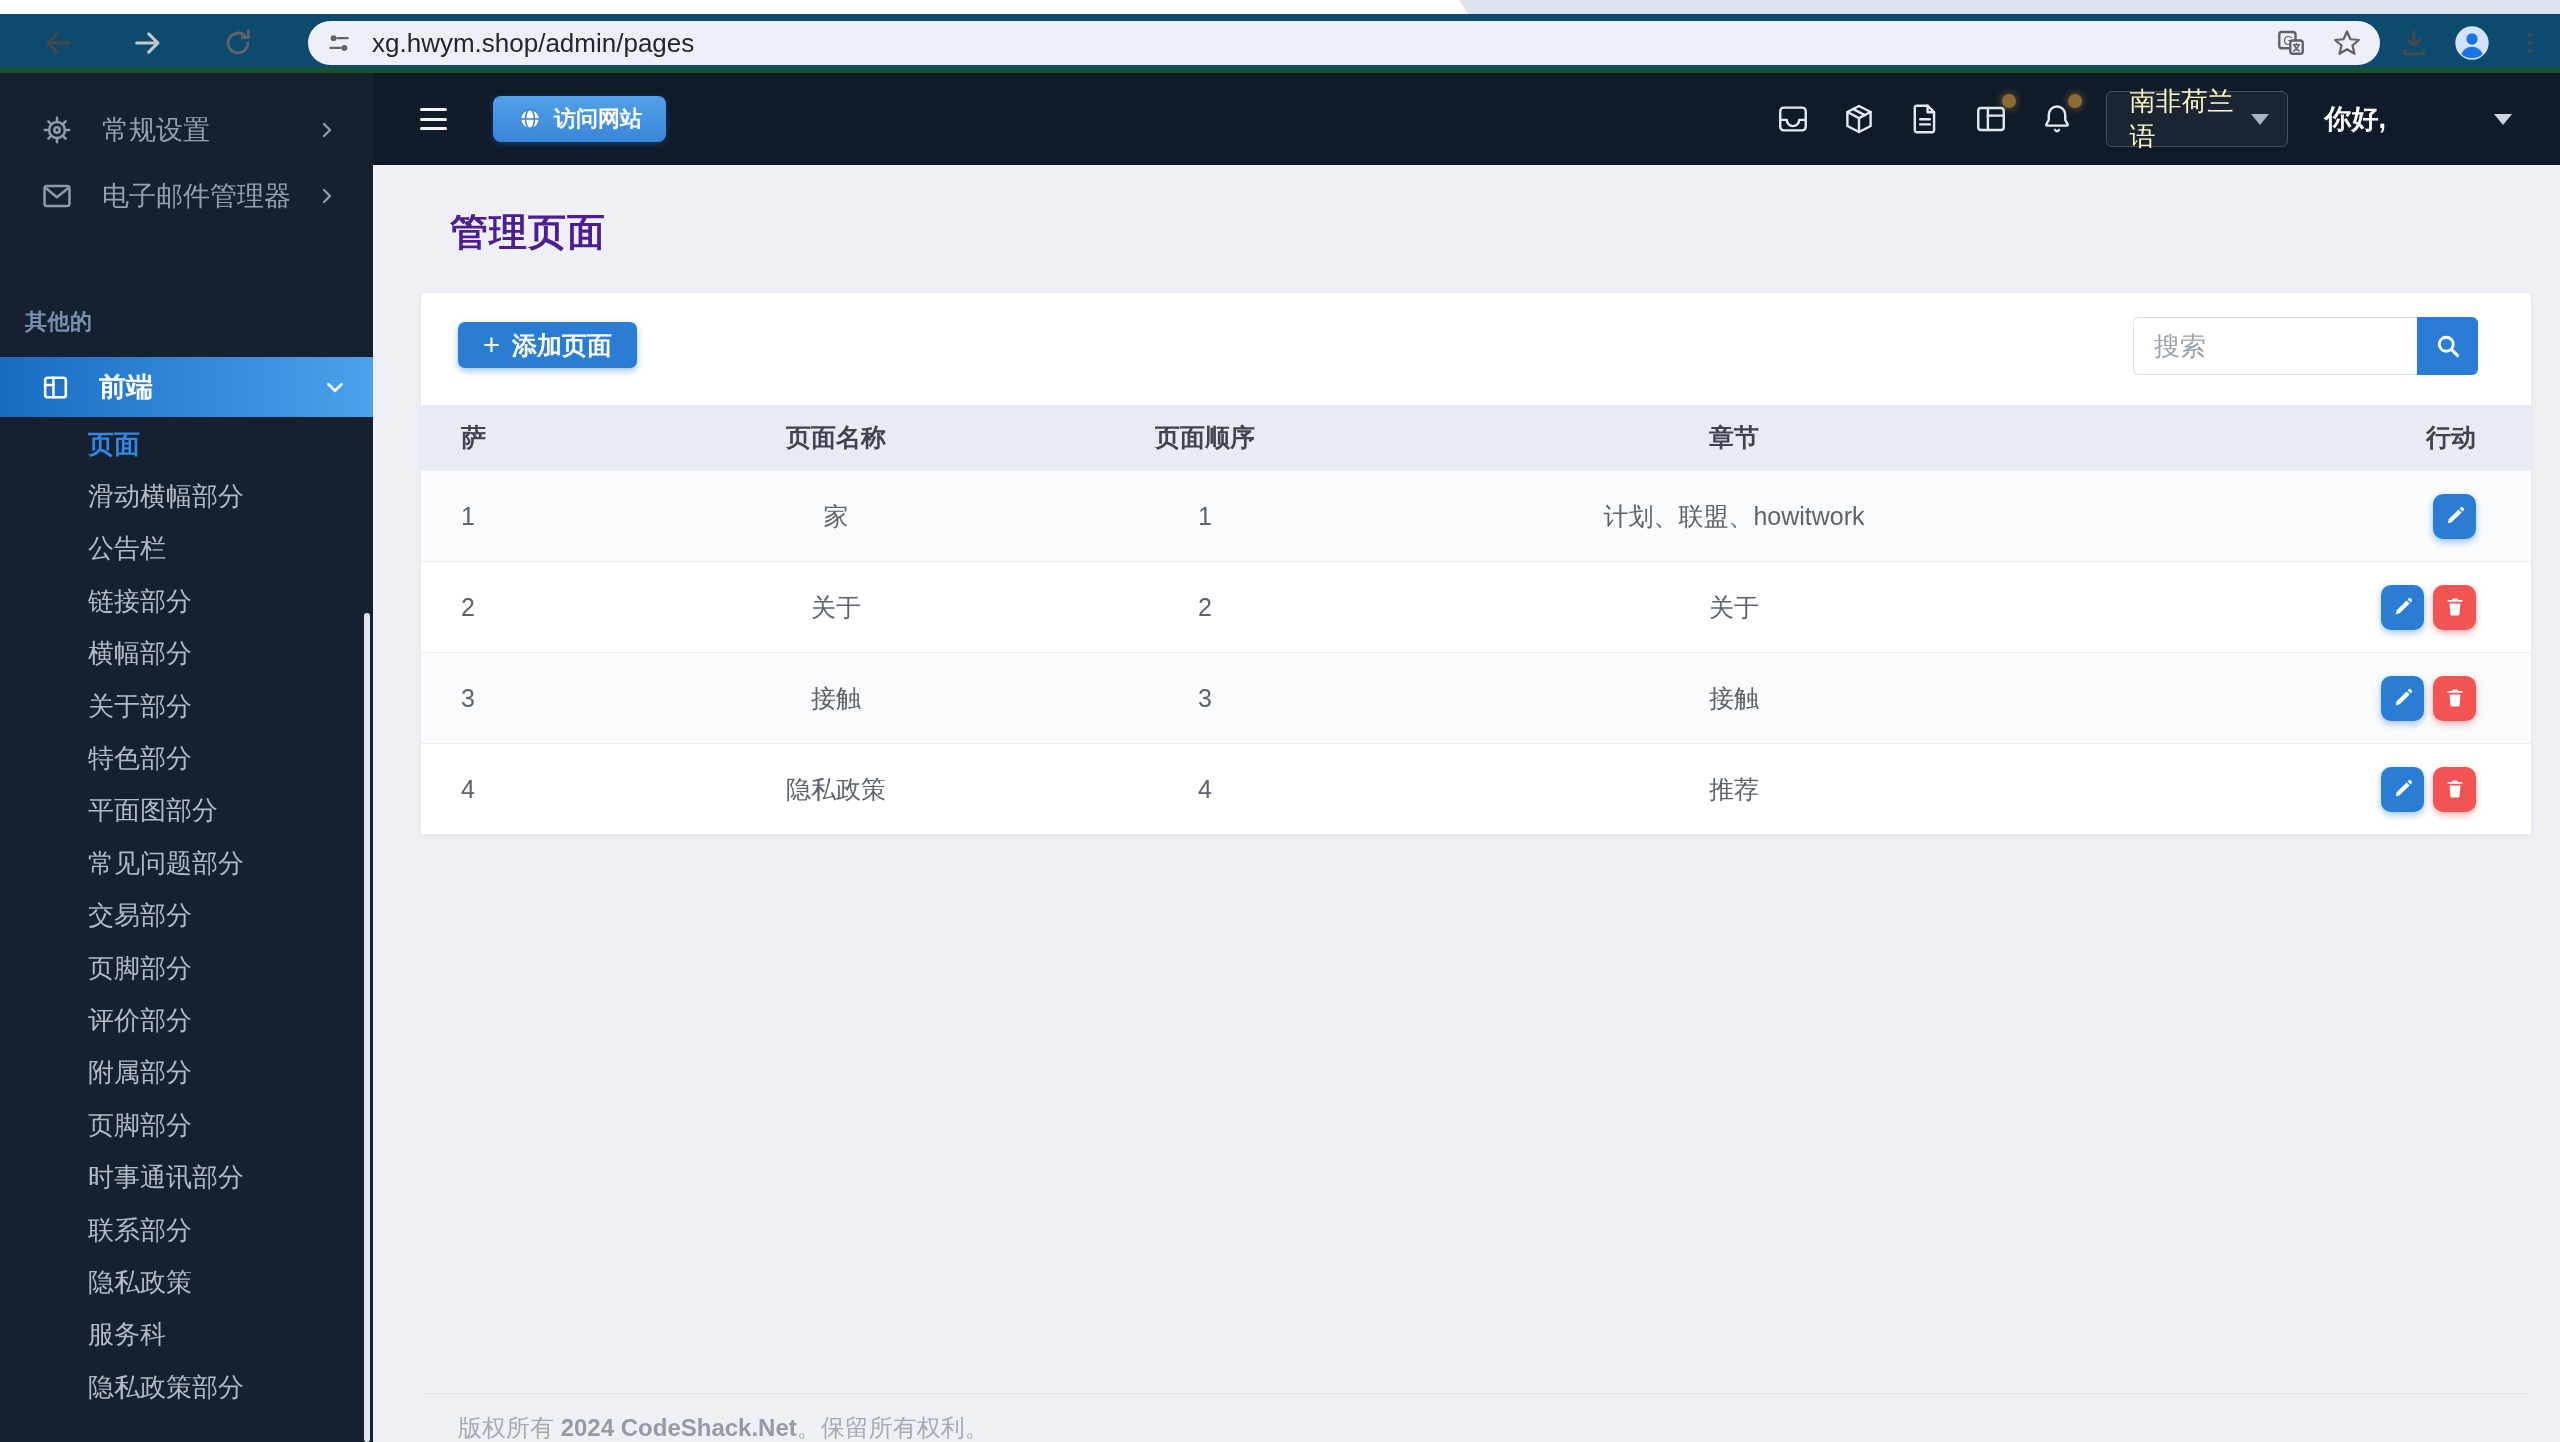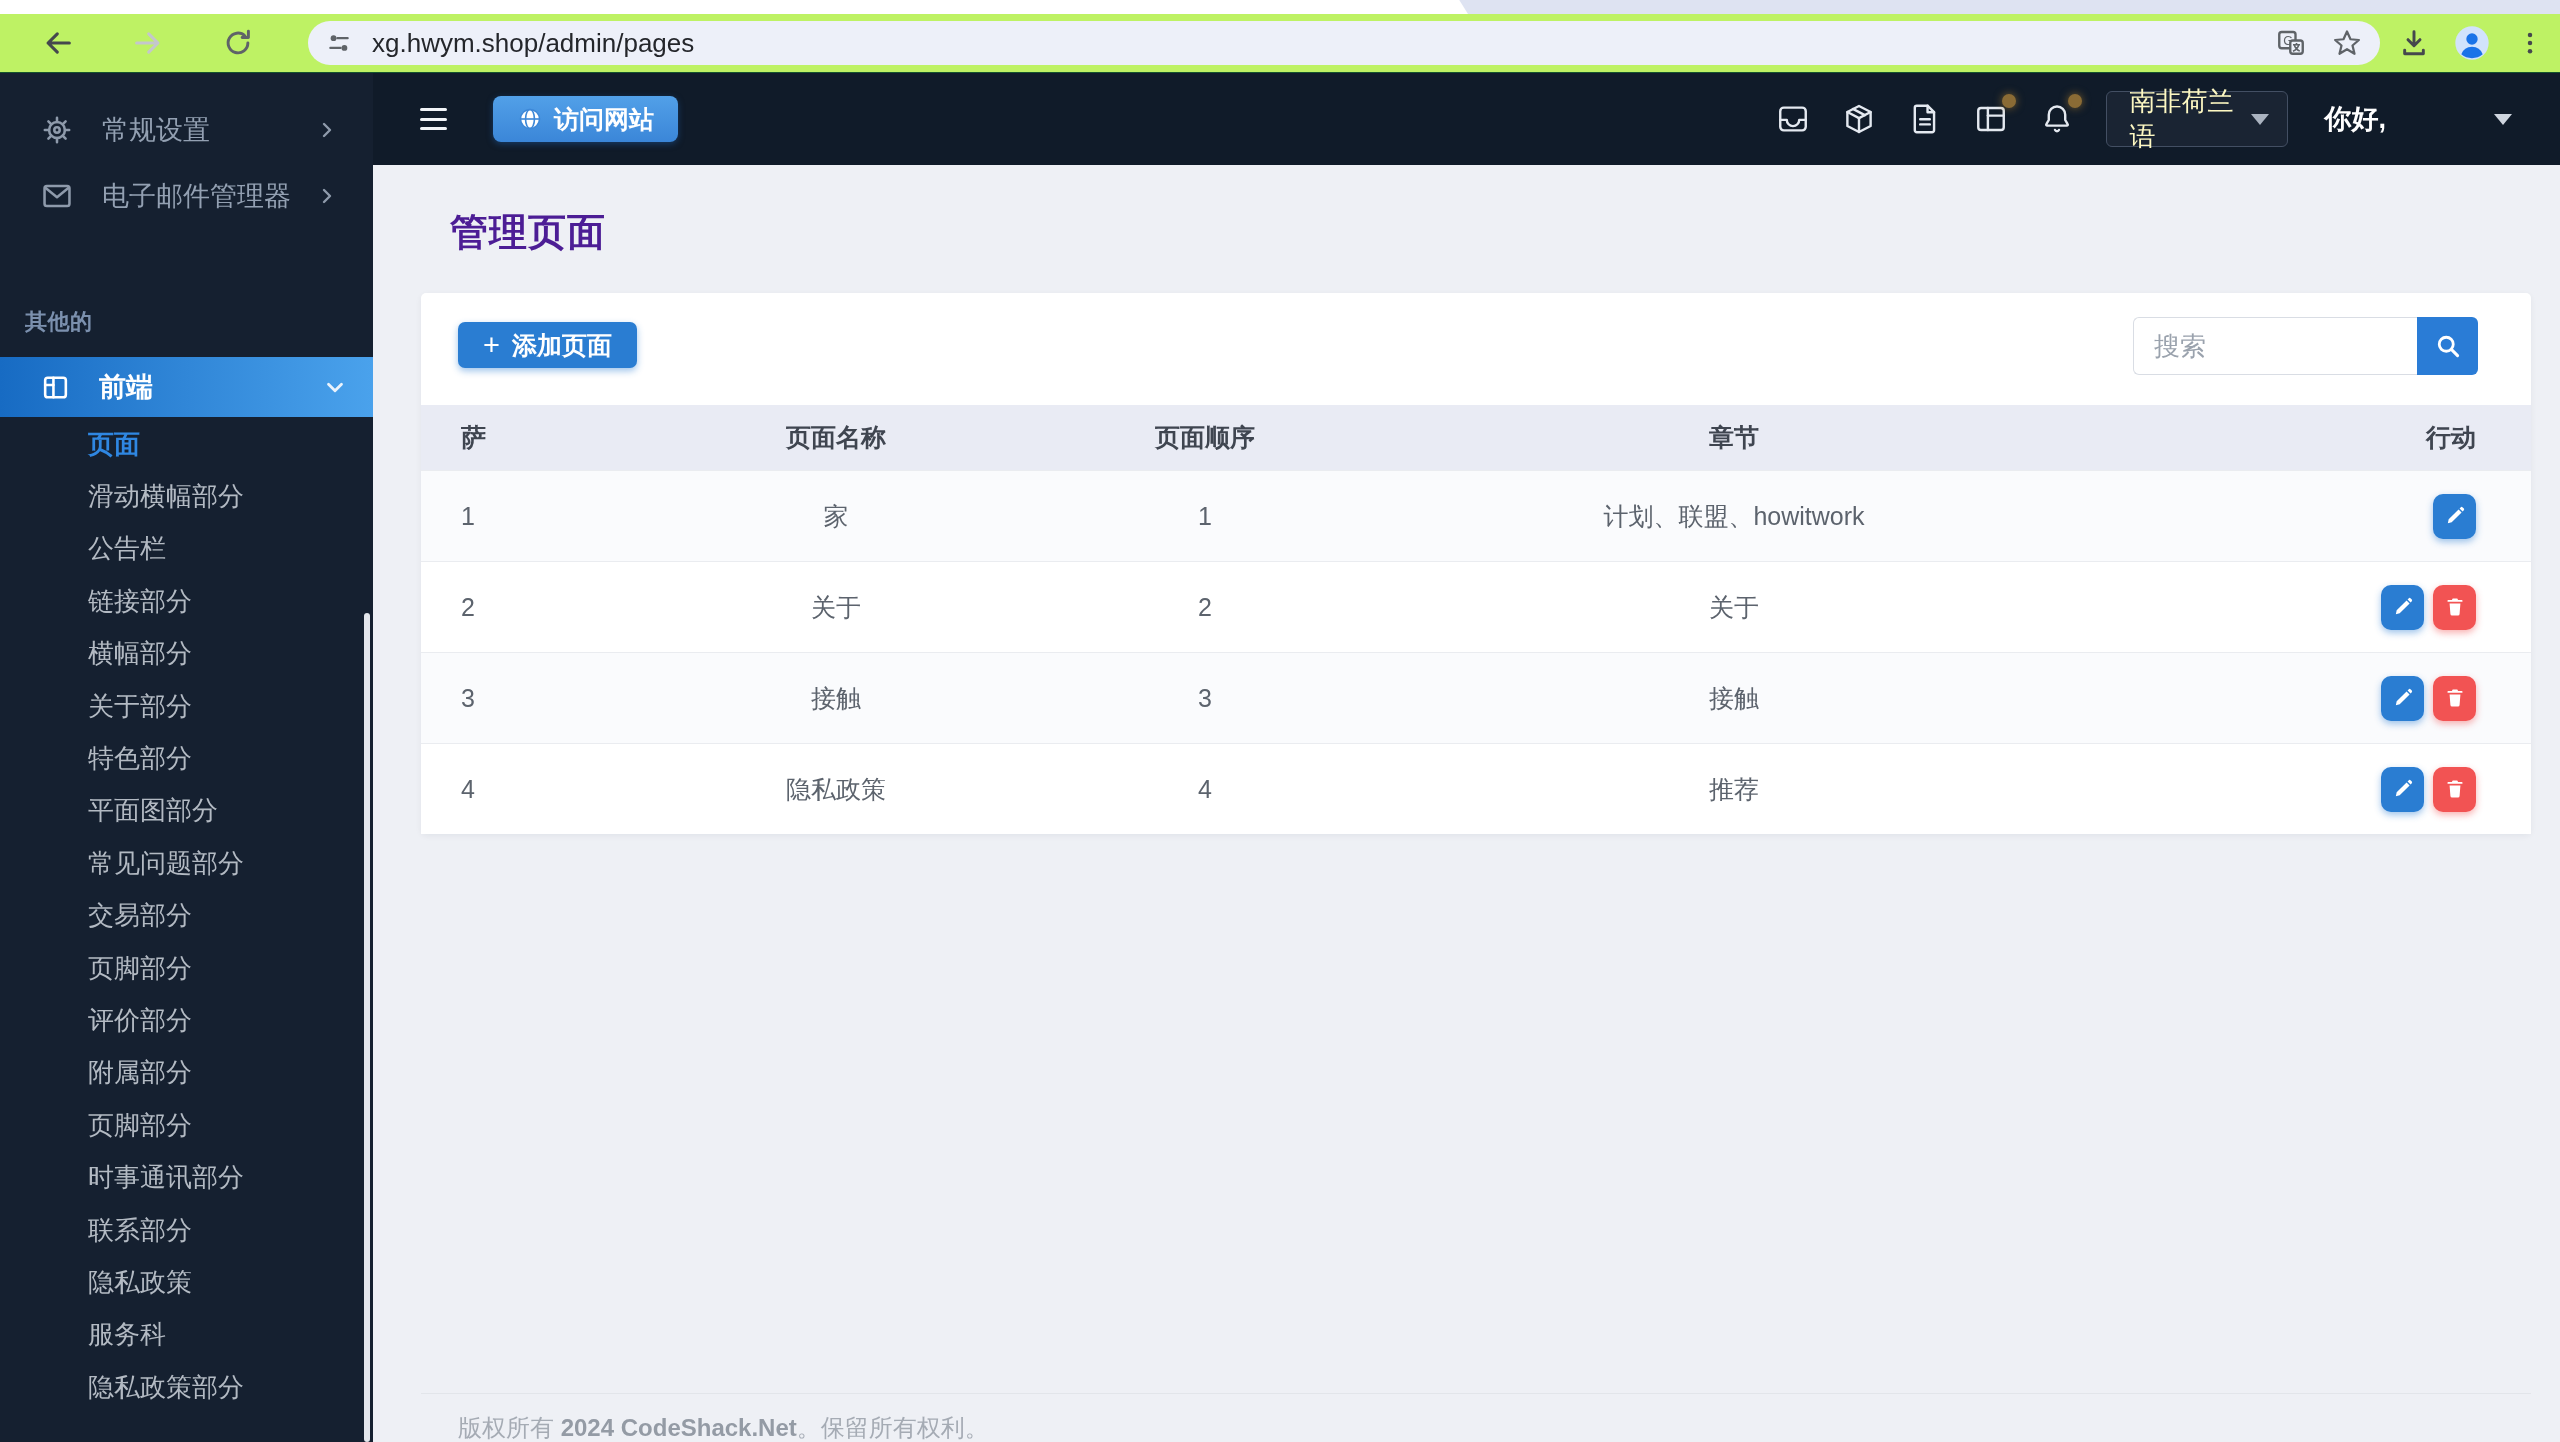--- a/index.html
+++ b/index.html
@@ -1,40 +1,40 @@
 <!DOCTYPE html>
 <html><head>
 <meta charset="utf-8">
 <style>
   * { margin:0; padding:0; box-sizing:border-box; }
   html,body { width:2560px; height:1442px; overflow:hidden; }
   body { font-family:"Liberation Sans", sans-serif; background:#eef0f5; }
   #stage { position:relative; width:2560px; height:1442px; }
 
   
-  .browser { position:absolute; left:0; top:0; width:2560px; height:73px; background:#bef264; border-bottom:1px solid #14532d; }
+  .browser { position:absolute; left:0; top:0; width:2560px; height:73px; background:#0c4a6e; border-bottom:5px solid #14532d; }
   .tabstrip { position:absolute; left:0; top:0; width:2560px; height:14px; background:#dee3f2; }
   .active-tab { position:absolute; left:0; top:0; width:1440px; height:14px; background:#fff; }
   .tab-edge { position:absolute; left:1440px; top:0; width:28px; height:14px; background:#fff; transform:skewX(32deg); transform-origin:bottom left; }
   .toolbar { position:absolute; left:0; top:14px; width:2560px; height:58px; display:flex; align-items:center; padding:0 10px 0 38px; }
   .tbtn { width:40px; height:40px; display:flex; align-items:center; justify-content:center; border:none; background:transparent; border-radius:50%; cursor:pointer; flex:0 0 auto; }
   .tbtn + .tbtn { margin-left:50px; }
   .omnibox { flex:1; height:44px; margin:0 14px 0 50px; background:#edf0f9; border-radius:22px; display:flex; align-items:center; padding:0 16px 0 14px; }
   .omni-url { margin-left:16px; font-size:26px; color:#24262b; flex:1; }
   .omni-ico { width:34px; height:34px; display:flex; align-items:center; justify-content:center; flex:0 0 auto; }
   .omni-ico + .omni-ico { margin-left:22px; }
   .chromeright { display:flex; align-items:center; flex:0 0 auto; }
   .chromeright .tbtn + .tbtn { margin-left:18px; }
   .avatar-wrap { width:40px; height:40px; border-radius:50%; display:flex; align-items:center; justify-content:center; }
 
   
   .appnav { position:absolute; left:373px; top:73px; width:2187px; height:92px; background:#101b29; display:flex; align-items:center; padding:0 48px 0 47px; }
   .hamburger { width:27px; height:22px; display:flex; flex-direction:column; justify-content:space-between; background:none; border:none; cursor:pointer; flex:0 0 auto; }
   .hamburger i { display:block; height:3px; background:#f2f5f8; border-radius:2px; }
-  .visit-btn { margin-left:46px; height:46px; padding:0 24px; border:none; border-radius:8px; background:linear-gradient(180deg,#52a0e8,#3b86d8); color:#fff; font-size:25px; font-weight:700; display:flex; align-items:center; gap:11px; cursor:pointer; box-shadow:0 2px 6px rgba(30,90,160,.5); flex:0 0 auto; }
+  .visit-btn { margin-left:46px; height:46px; padding:0 24px; border:none; border-radius:8px; background:linear-gradient(180deg,#52a0e8,#3b86d8); color:#fff; font-size:22px; font-weight:700; display:flex; align-items:center; gap:11px; cursor:pointer; box-shadow:0 2px 6px rgba(30,90,160,.5); flex:0 0 auto; }
   .nav-spacer { flex:1; }
   .nav-icons { display:flex; align-items:center; gap:32px; }
   .nico { position:relative; width:34px; height:34px; display:flex; align-items:center; justify-content:center; cursor:pointer; }
   .nico svg { width:34px; height:34px; stroke:#e4e9f0; fill:none; stroke-width:1.7; stroke-linecap:round; stroke-linejoin:round; }
   .nico .badge { position:absolute; right:-8px; top:-8px; width:14px; height:14px; border-radius:50%; background:#8a6b35; box-shadow:0 0 8px rgba(170,125,45,.7); }
   .lang-select { margin-left:32px; width:182px; height:56px; background:#1a2433; border:1px solid #434f63; border-radius:6px; display:flex; align-items:center; padding:0 18px 0 22px; cursor:pointer; }
   .lang-select .val { color:#fef9c3; font-size:26px; flex:1; }
   .caret { width:0; height:0; border-left:9px solid transparent; border-right:9px solid transparent; border-top:11px solid #aab3c0; }
   .greeting { margin-left:36px; color:#fff; font-size:27px; font-weight:700; }
   .user-caret { margin-left:108px; border-top-color:#cfd6df; cursor:pointer; }

